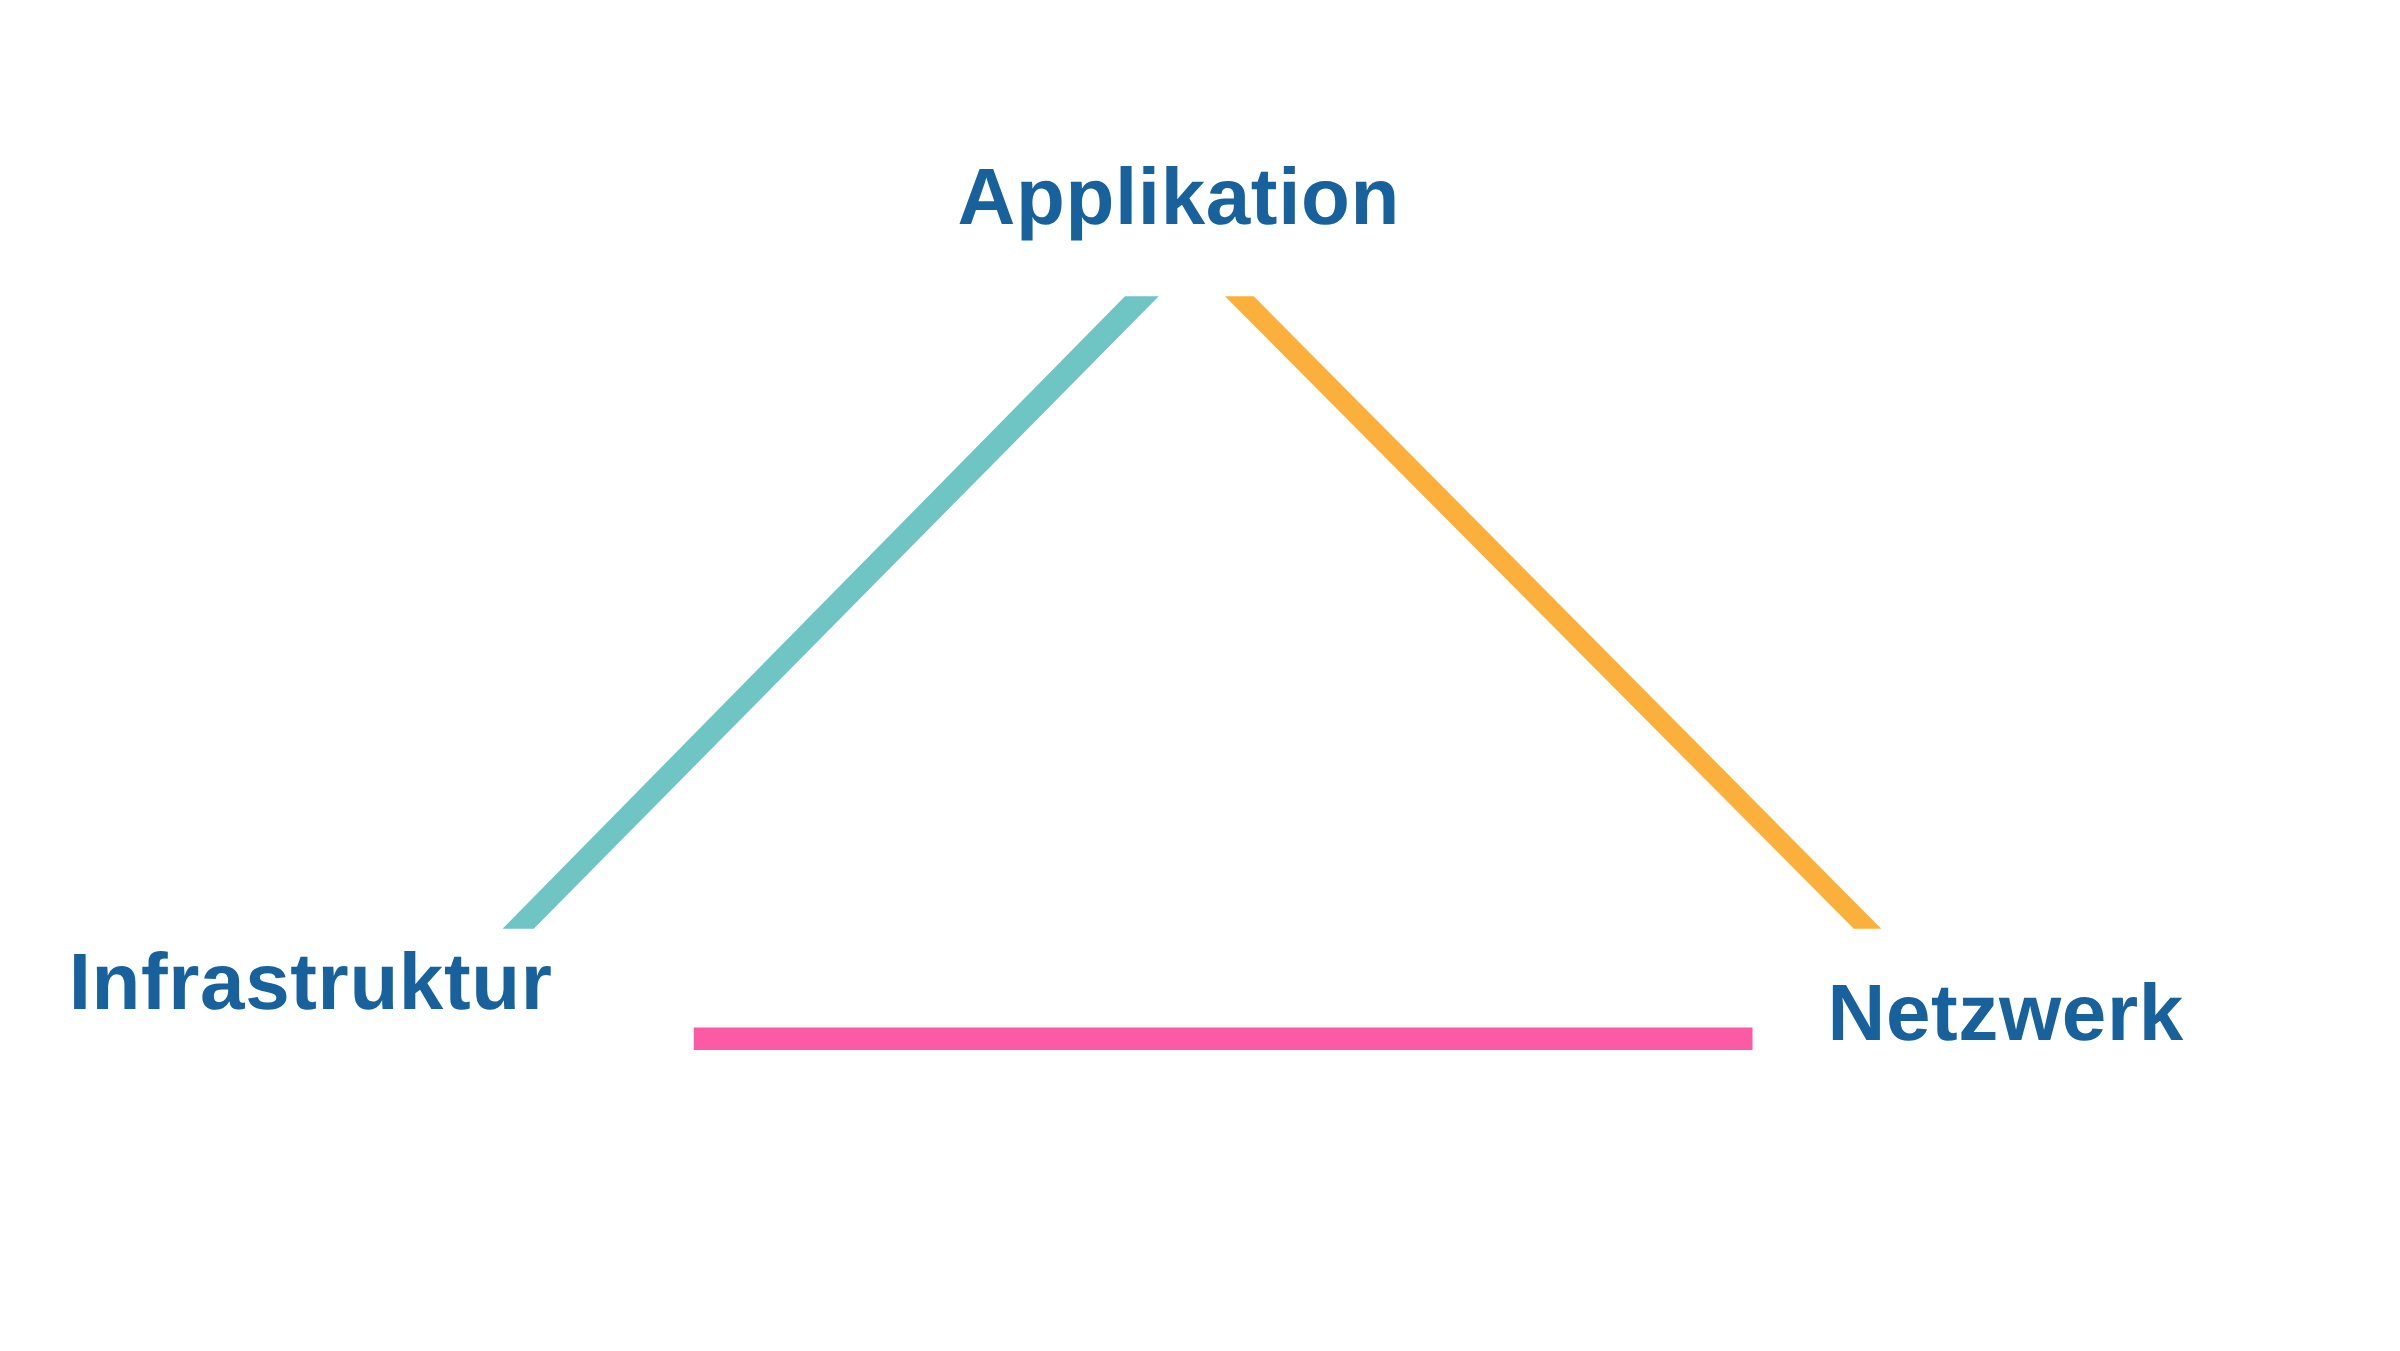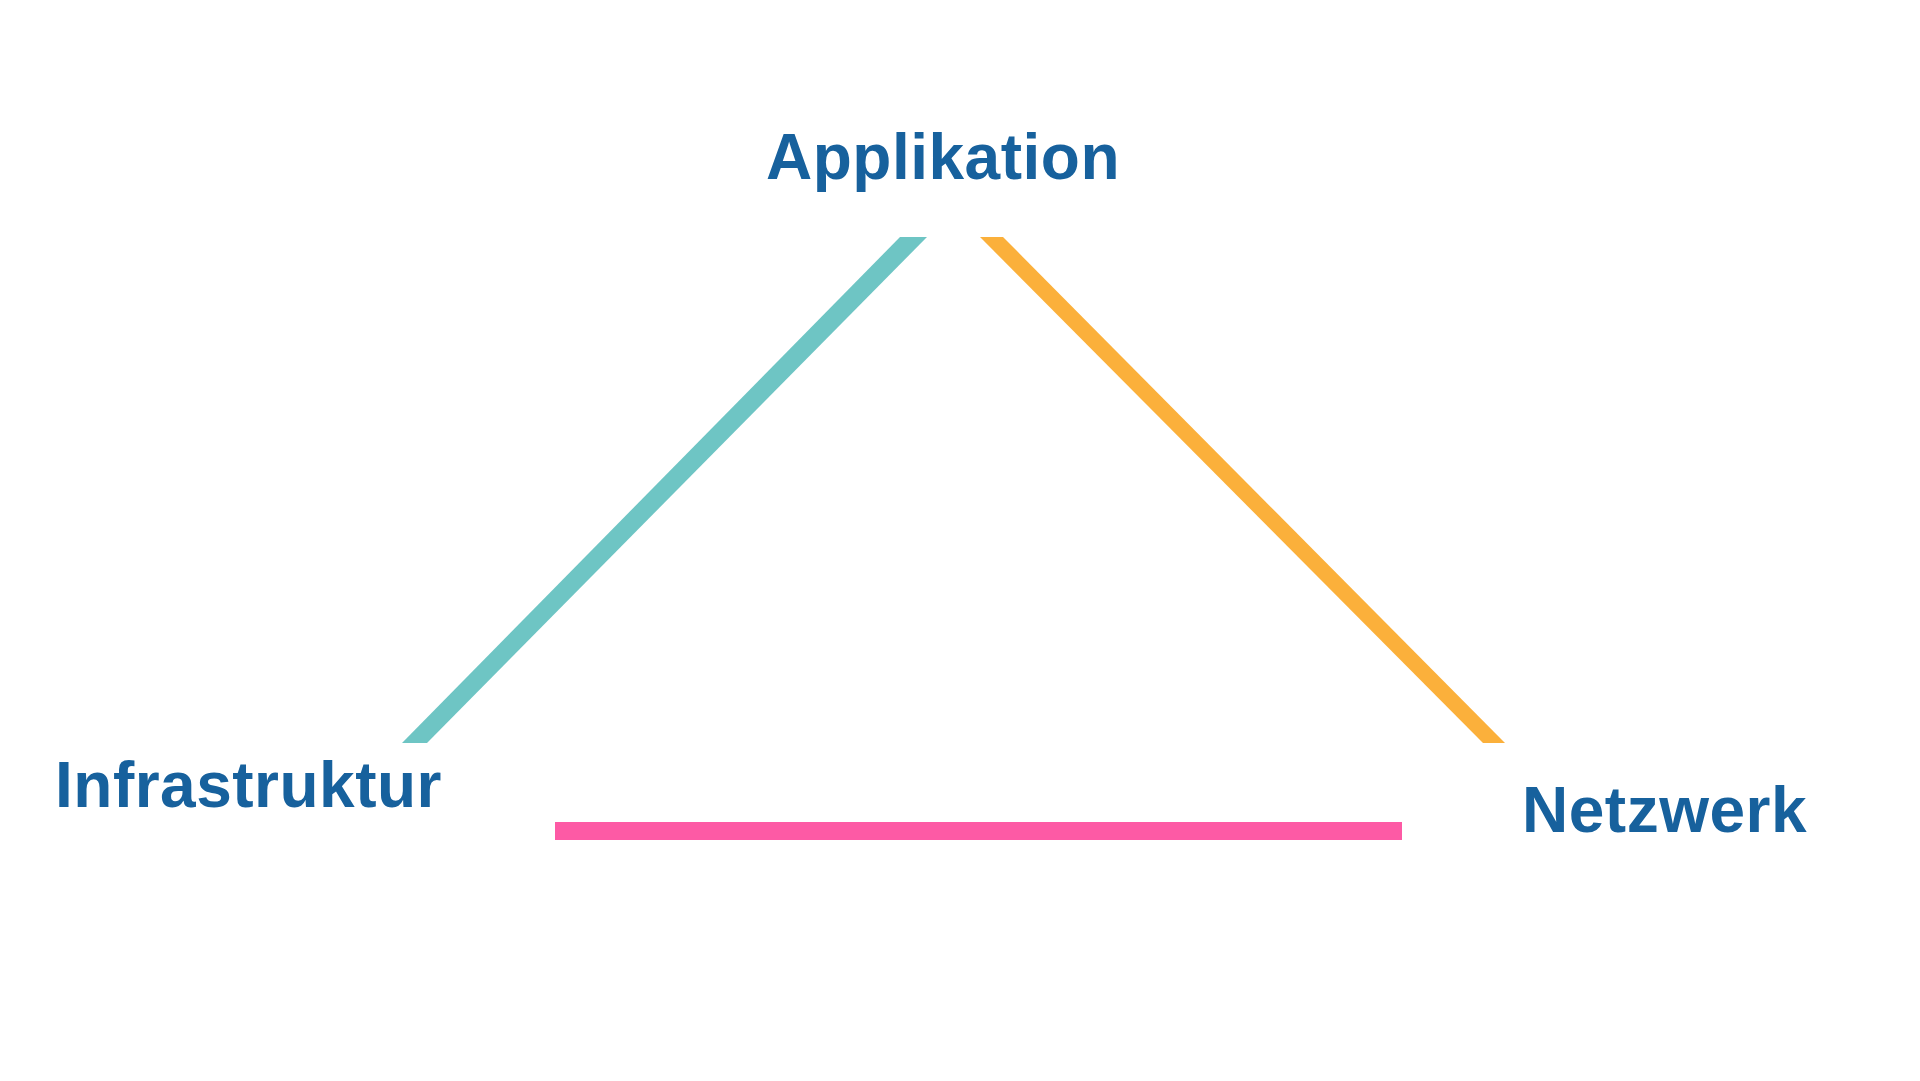--- a/index.html
+++ b/index.html
@@ -33,21 +33,21 @@
   .label-top {
     left: 943px;
     top: 125px;
     transform: translateX(-50%);
   }
   .label-bottom-left {
     left: 55px;
     top: 753px;
   }
   .label-bottom-right {
-    left: 1522px;
+    left: 1462px;
     top: 778px;
   }
 </style>
 </head>
 <body>
 
 <div class="canvas">
 
   <svg class="edges-svg" viewBox="0 0 1920 1081" aria-hidden="true">
 

